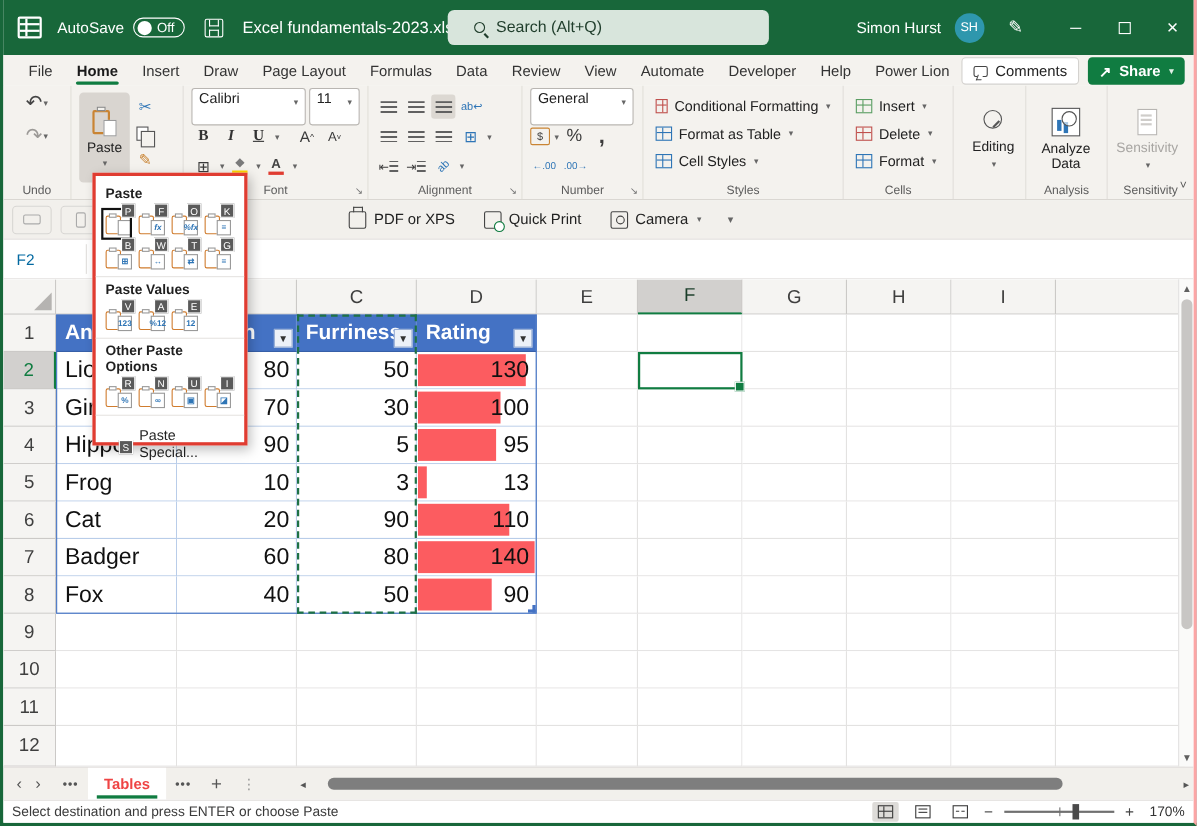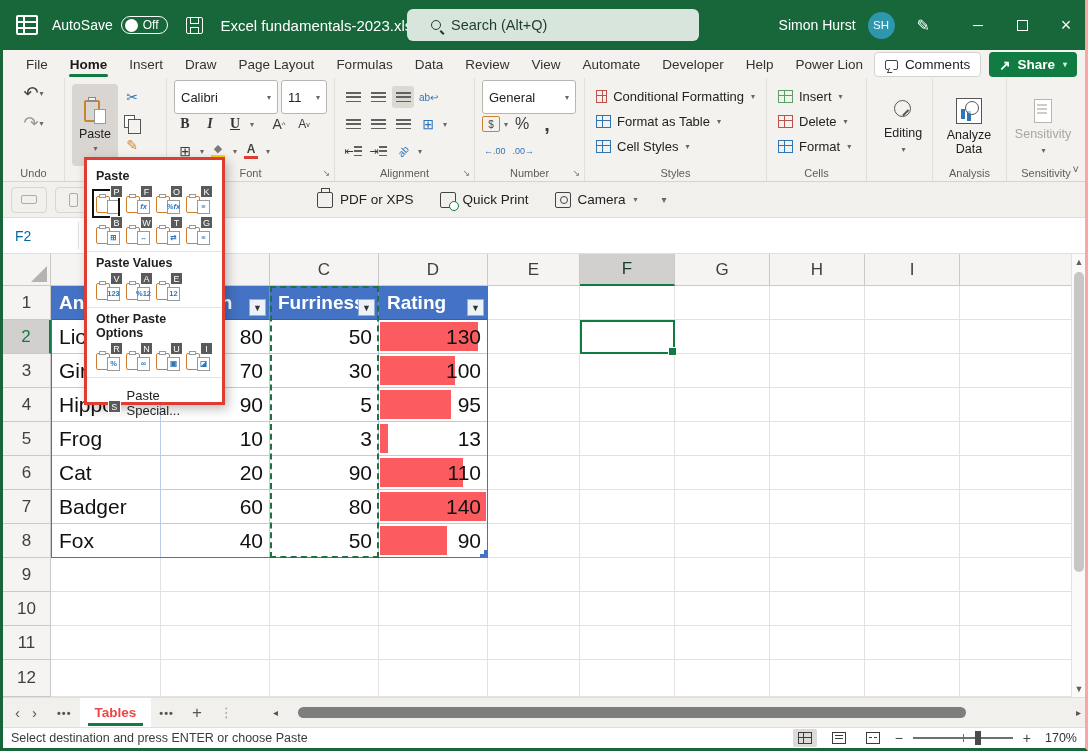--- a/index.html
+++ b/index.html
@@ -42,21 +42,21 @@
   .btn-share{display:flex;align-items:center;gap:7px;background:#107C41;border-radius:4px;height:25px;padding:0 10px;font-size:13.5px;color:#fff;font-weight:bold}
   
   .ribbon{position:absolute;left:0;top:78px;width:1082px;height:104px;background:#F4F2EE;border-bottom:1px solid #D8D4CF;display:flex}
   .rgroup{position:relative;height:100%;border-right:1px solid #E2DFDA;padding:6px 7px 16px 7px}
   .glabel{position:absolute;bottom:2px;left:0;right:0;text-align:center;font-size:11px;color:#5c5c5c}
   .launcher{position:absolute;bottom:3px;right:4px;font-size:9px;color:#777}
   .rrow{display:flex;align-items:center;gap:3px;height:26px;margin-bottom:1px}
   .sbtn{min-width:22px;height:22px;display:inline-flex;align-items:center;justify-content:center;border-radius:3px;font-size:14px;color:#3b3b3b;padding:0 2px}
   .sbtn.pressed{background:#DCD8D2}
   .ddv{font-size:8px;color:#666;margin-left:1px}
-  .combo{background:#fff;border:1px solid #B9B6B2;border-radius:3px;height:23px;display:flex;align-items:center;justify-content:space-between;font-size:13px;padding:16px 6px;color:#222}
+  .combo{background:#fff;border:1px solid #B9B6B2;border-radius:3px;height:23px;display:flex;align-items:flex-end;justify-content:space-between;font-size:13px;padding:16px 6px;color:#222}
   .undo-col{display:flex;flex-direction:column;justify-content:flex-start;gap:8px;padding-top:4px}
   .bigpaste{width:46px;height:82px;background:#D9D5D0;border-radius:4px;display:flex;flex-direction:column;align-items:center;justify-content:center;gap:3px;font-size:12.5px;color:#222}
   .clipico{width:22px;height:26px;position:relative}
   .clipico .cbody{position:absolute;left:0;top:2px;width:16px;height:22px;border:2px solid #C98433;border-radius:2px}
   .clipico .ctab{position:absolute;left:4px;top:-1px;width:8px;height:4px;border:1.5px solid #888;background:#F4F2EE}
   .clipico .csheet{position:absolute;right:0;bottom:0;width:12px;height:15px;background:#fff;border:1px solid #9a9a9a}
   .clip-col{display:flex;flex-direction:column;gap:2px;margin-left:3px;padding-top:2px}
   .copyico{width:11px;height:13px;border:1.5px solid #555;background:#fff;position:relative}
   .copyico::after{content:"";position:absolute;left:3px;top:3px;width:11px;height:13px;border:1.5px solid #555;background:#F4F2EE}
   .barsico{width:15px;height:11px;background:repeating-linear-gradient(to bottom,#616161 0 1.6px,transparent 1.6px 4.4px)}

